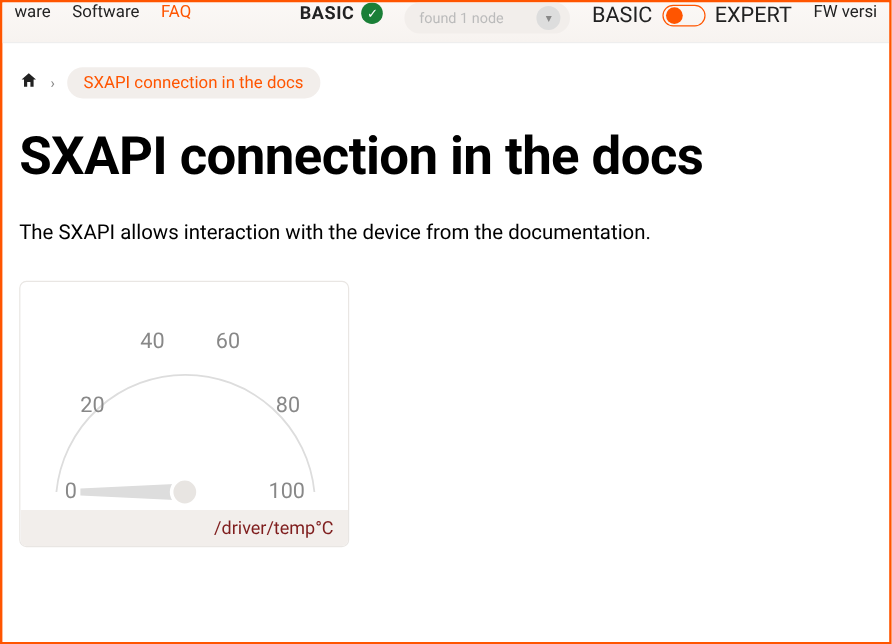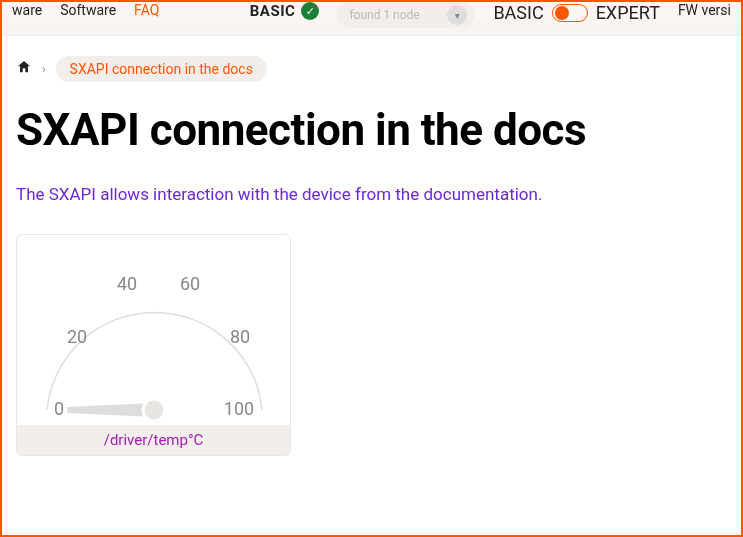--- a/index.html
+++ b/index.html
@@ -17,24 +17,24 @@
     .mode-wrap { display: flex; align-items: center; gap: 8px; font-size: 18px; }
     .toggle { width: 36px; height: 18px; border-radius: 12px; border: 1px solid #ff5500; position: relative; }
     .toggle::after { content: ""; width: 14px; height: 14px; border-radius: 50%; background: #ff5500; position: absolute; top: 1px; left: 2px; }
     .content { padding: 20px 14px; }
     .breadcrumb { display: flex; align-items: center; gap: 10px; margin-bottom: 22px; }
     .home-ic { font-size: 16px; color: #222; }
     .bc-sep { color: #888; font-size: 12px; }
     .bc-pill { background: #f2eeeb; border-radius: 14px; padding: 5px 14px; color: #ff5500; font-size: 14px; }
     .fw-badge { display: inline-block; border: 1px solid #222; border-radius: 4px; padding: 2px 8px; font-size: 13px; font-weight: 600; margin-bottom: 12px; }
     h1 { font-size: 44px; font-weight: 700; margin-bottom: 28px; letter-spacing: -0.5px; }
-    .desc { font-size: 17px; color: #6d28d9; margin-bottom: 30px; }
+    .desc { font-size: 17px; color: #000000; margin-bottom: 30px; }
     .gauge-box { width: 275px; border: 1px solid #e9e6e3; border-radius: 6px; overflow: hidden; }
     .gauge-svg { display: block; margin: 0 auto; }
-    .gauge-footer { display: flex; justify-content: center; align-items: center; background: #f2eeeb; padding: 6px 12px; font-size: 15px; color: #a21caf; }
+    .gauge-footer { display: flex; justify-content: flex-end; align-items: center; background: #f2eeeb; padding: 6px 12px; font-size: 15px; color: #7f1d1d; }
     .tick-txt { font-size: 18px; fill: #888; font-family: inherit; }
   </style>
 </head>
 <body>
 
 <div class="topbar">
   <span class="nav-link">ware</span>
   <span class="nav-link">Software</span>
   <span class="nav-link active">FAQ</span>
   <div class="brand-wrap">

